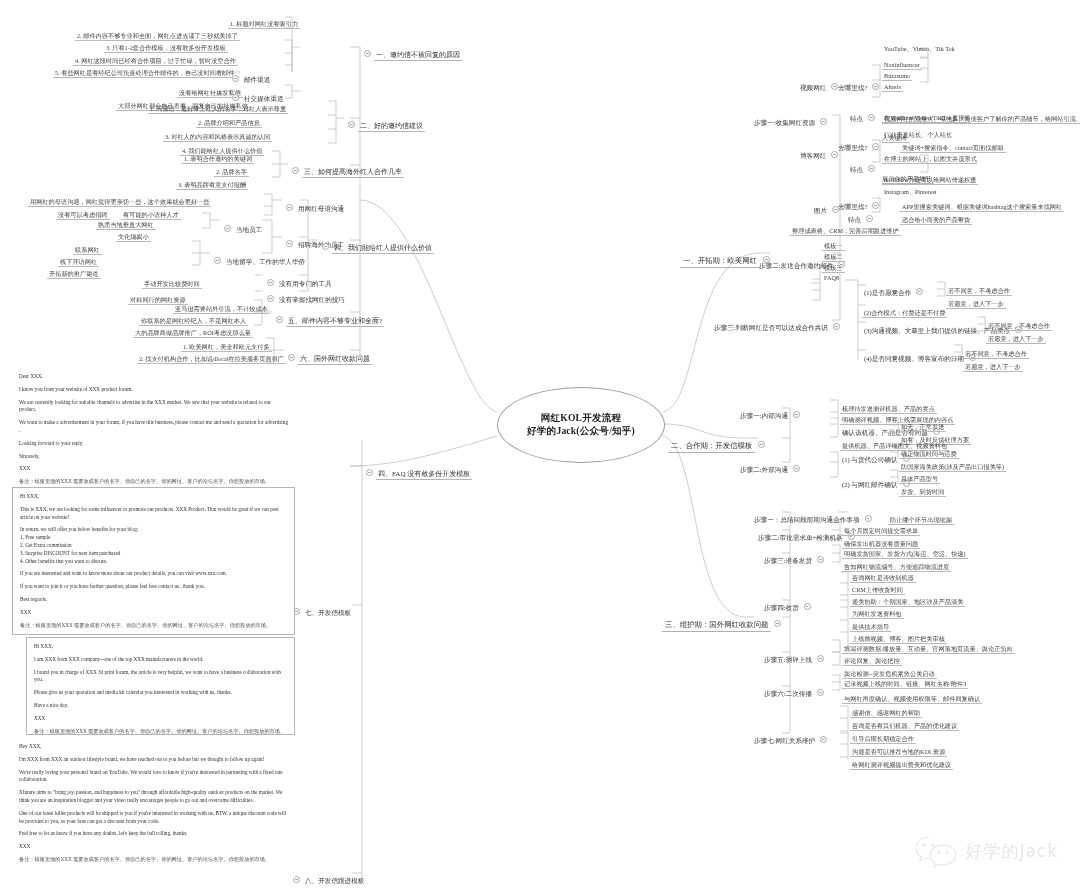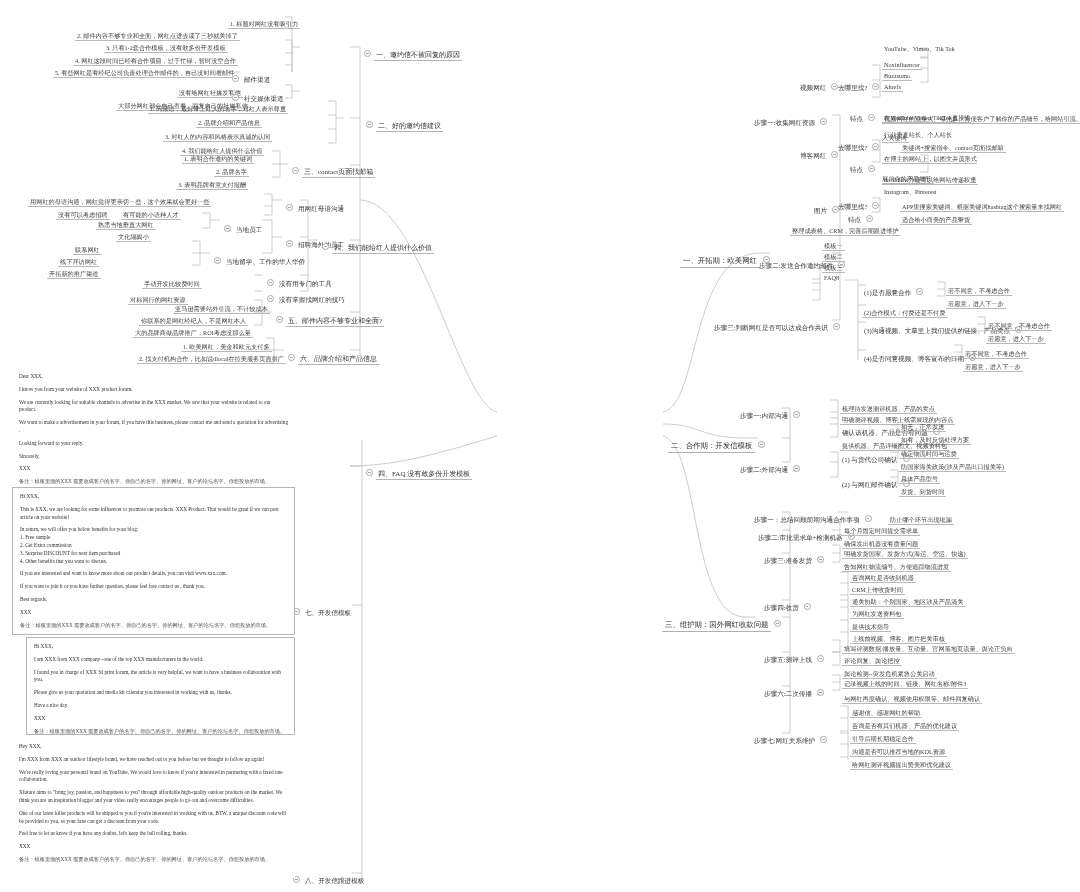--- a/index.html
+++ b/index.html
@@ -162,20 +162,24 @@
       <path d="M840,600 L848,600"></path>
       <path d="M840,640 L840,665 M840,640 L832,640 M840,652 L832,652 M840,665 L832,665"></path>
       <path d="M832,652 L840,652"></path>
       <path d="M840,675 L840,690 M840,675 L832,675 M840,690 L832,690"></path>
       <path d="M832,682 L840,682"></path>
       <path d="M848,706 L848,760 M848,706 L840,706 M848,718 L840,718 M848,731 L840,731 M848,744 L840,744 M848,757 L840,757"></path>
       <path d="M840,733 L848,733"></path>
     </g>
   </svg>
 
+  <div id="root">
+    <div>网红KOL开发流程</div>
+    <div>好学的Jack(公众号/知乎)</div>
+  </div>
 
   <div class="node" style="left:228px;top:11px;">
     <span class="leaf l">1. 标题对网红没有吸引力</span>
   </div>
   <div class="node" style="left:75px;top:23px;">
     <span class="leaf l">2. 邮件内容不够专业和全面，网红点进去读了三秒就关掉了</span>
   </div>
   <div class="node" style="left:104px;top:35px;">
     <span class="leaf l">3. 只有1-2套合作模板，没有敢多份开发模板</span>
   </div>
@@ -206,35 +210,35 @@
   </div>
   <div class="node" style="left:196px;top:110px;">
     <span class="leaf l">2. 品牌介绍和产品信息</span>
   </div>
   <div class="node" style="left:163px;top:124px;">
     <span class="leaf l">3. 对红人的内容和风格表示真诚的认同</span>
   </div>
   <div class="node" style="left:180px;top:138px;">
     <span class="leaf l">4. 我们能给红人提供什么价值</span>
   </div>
-  <div class="node" style="left:363px;top:113px;">
+  <div class="node" style="left:345px;top:113px;">
     <span class="tog"></span><span class="sec-lbl">二、好的邀约信建议</span>
   </div>
 
   <div class="node" style="left:182px;top:146px;">
     <span class="leaf l">1. 表明合作邀约的关键词</span>
   </div>
   <div class="node" style="left:214px;top:159px;">
     <span class="leaf l">2. 品牌名字</span>
   </div>
   <div class="node" style="left:176px;top:172px;">
     <span class="leaf l">3. 表明品牌有意支付报酬</span>
   </div>
   <div class="node" style="left:289px;top:159px;">
-    <span class="tog"></span><span class="sec-lbl">三、contact页面找邮箱</span>
+    <span class="tog"></span><span class="sec-lbl">三、如何提高海外红人合作几率</span>
   </div>
 
   <div class="node" style="left:28px;top:189px;">
     <span class="leaf l">用网红的母语沟通，网红觉得更亲切一些，这个效果就会更好一些</span>
   </div>
   <div class="node" style="left:121px;top:202px;">
     <span class="leaf l">有可能的小语种人才</span>
   </div>
   <div class="node" style="left:56px;top:202px;">
     <span class="leaf l">没有可以考虑招聘</span>
@@ -298,21 +302,21 @@
   <div class="node" style="left:181px;top:334px;">
     <span class="leaf l">1. 欧美网红，美金和欧元支付多</span>
   </div>
   <div class="node" style="left:137px;top:346px;">
     <span class="leaf l">2. 找支付机构合作，比如说dlocal在拉美服务页面很广</span>
   </div>
   <div class="node" style="left:152px;top:358px;">
     <span class="leaf l">3. 让当地分公司支付，总部统一销账</span>
   </div>
   <div class="node" style="left:285px;top:346px;">
-    <span class="tog"></span><span class="sec-lbl">六、品牌介绍和产品信息</span>
+    <span class="tog"></span><span class="sec-lbl">六、国外网红收款问题</span>
   </div>
 
   <div class="node" style="left:363px;top:461px;">
     <span class="tog"></span><span class="sec-lbl">四、FAQ 没有敢多份开发模板</span>
   </div>
   <div class="node" style="left:290px;top:600px;">
     <span class="tog"></span><span class="lbl">七、开发信模板</span>
   </div>
   <div class="node" style="left:290px;top:868px;">
     <span class="tog"></span><span class="lbl">八、开发信跟进模板</span>
@@ -550,14 +554,29 @@
 
   <div class="node" style="left:752px;top:728px;">
     <span class="lbl">步骤七:网红关系维护</span><span class="tog"></span>
   </div>
   <div class="node" style="left:850px;top:700px;"><span class="leaf r">感谢信、感谢网红的帮助</span></div>
   <div class="node" style="left:850px;top:713px;"><span class="leaf r">咨询是否有其们机器、产品的优化建议</span></div>
   <div class="node" style="left:850px;top:726px;"><span class="leaf r">引导后期长期稳定合作</span></div>
   <div class="node" style="left:850px;top:739px;"><span class="leaf r">沟通是否可以推荐当地的KOL资源</span></div>
   <div class="node" style="left:850px;top:752px;"><span class="leaf r">给网红测评视频提出赞美和优化建议</span></div>
 
+  <div id="wm">
+    <svg width="44" height="34" viewBox="0 0 44 34">
+      <g fill="none" stroke="#dcdcdc" stroke-width="1.4">
+        <path d="M15,3 C7.5,3 2,8 2,14 C2,17.5 4,20.6 7.2,22.6 L5.6,27 L10.8,24.4 C12.1,24.8 13.5,25 15,25 C15.6,25 16.2,25 16.8,24.9"></path>
+        <path d="M29,11 C36.2,11 42,15.4 42,21 C42,26.6 36.2,31 29,31 C27.6,31 26.3,30.8 25,30.5 L20,32.8 L21.4,29 C18.2,27.2 16,24.3 16,21 C16,15.4 21.8,11 29,11 Z"></path>
+      </g>
+      <g fill="#dcdcdc">
+        <circle cx="10" cy="11" r="1.7"></circle>
+          <circle cx="19" cy="11" r="1.7"></circle>
+        <circle cx="25" cy="18.5" r="1.5"></circle>
+          <circle cx="33" cy="18.5" r="1.5"></circle>
+      </g>
+    </svg>
+    <span class="wmtxt">好学的Jack</span>
+  </div>
 
 </div>
 
 </body></html>

